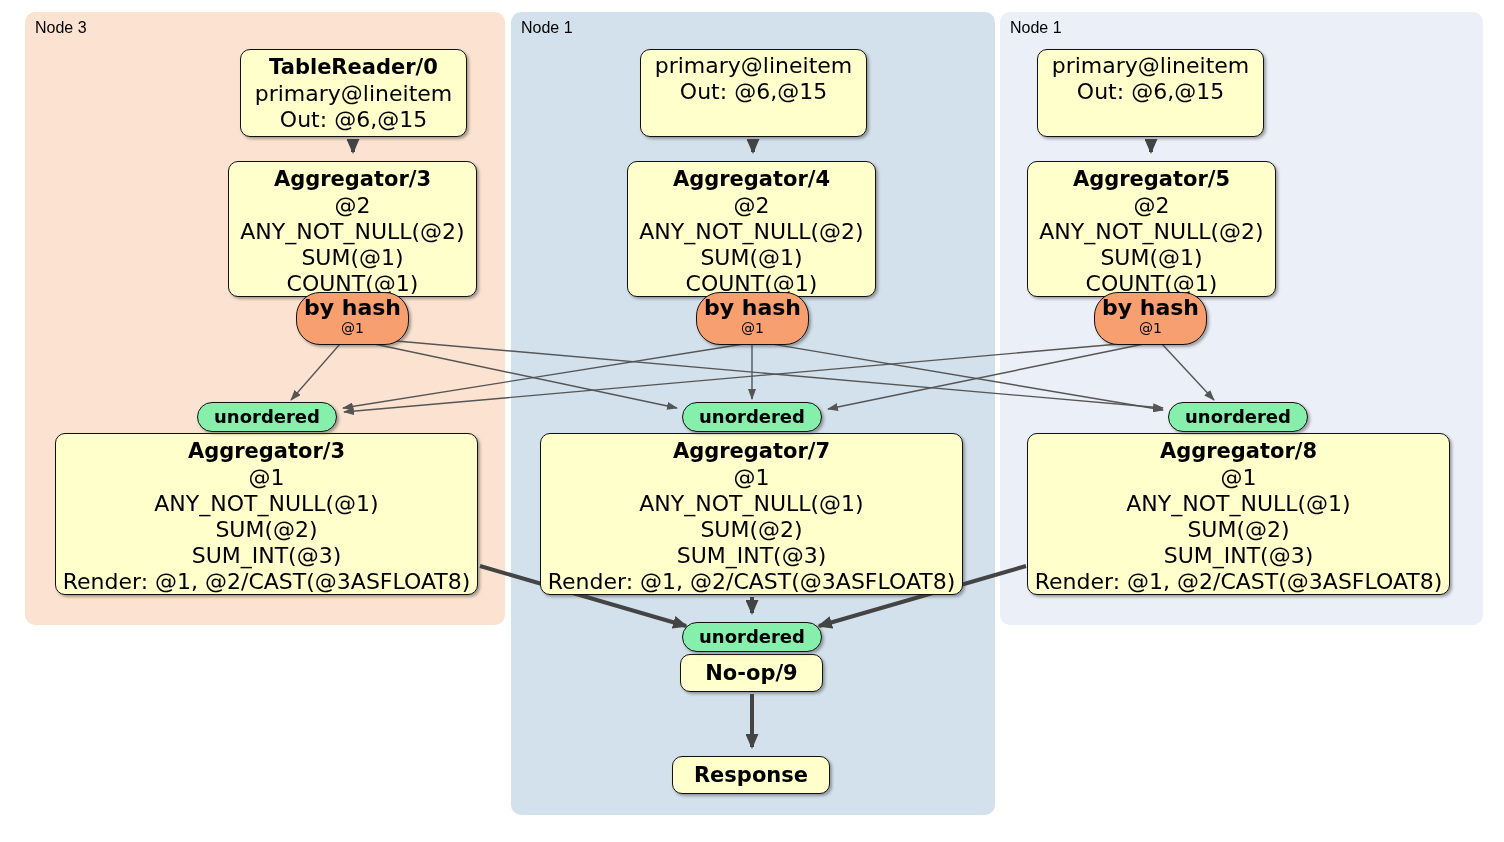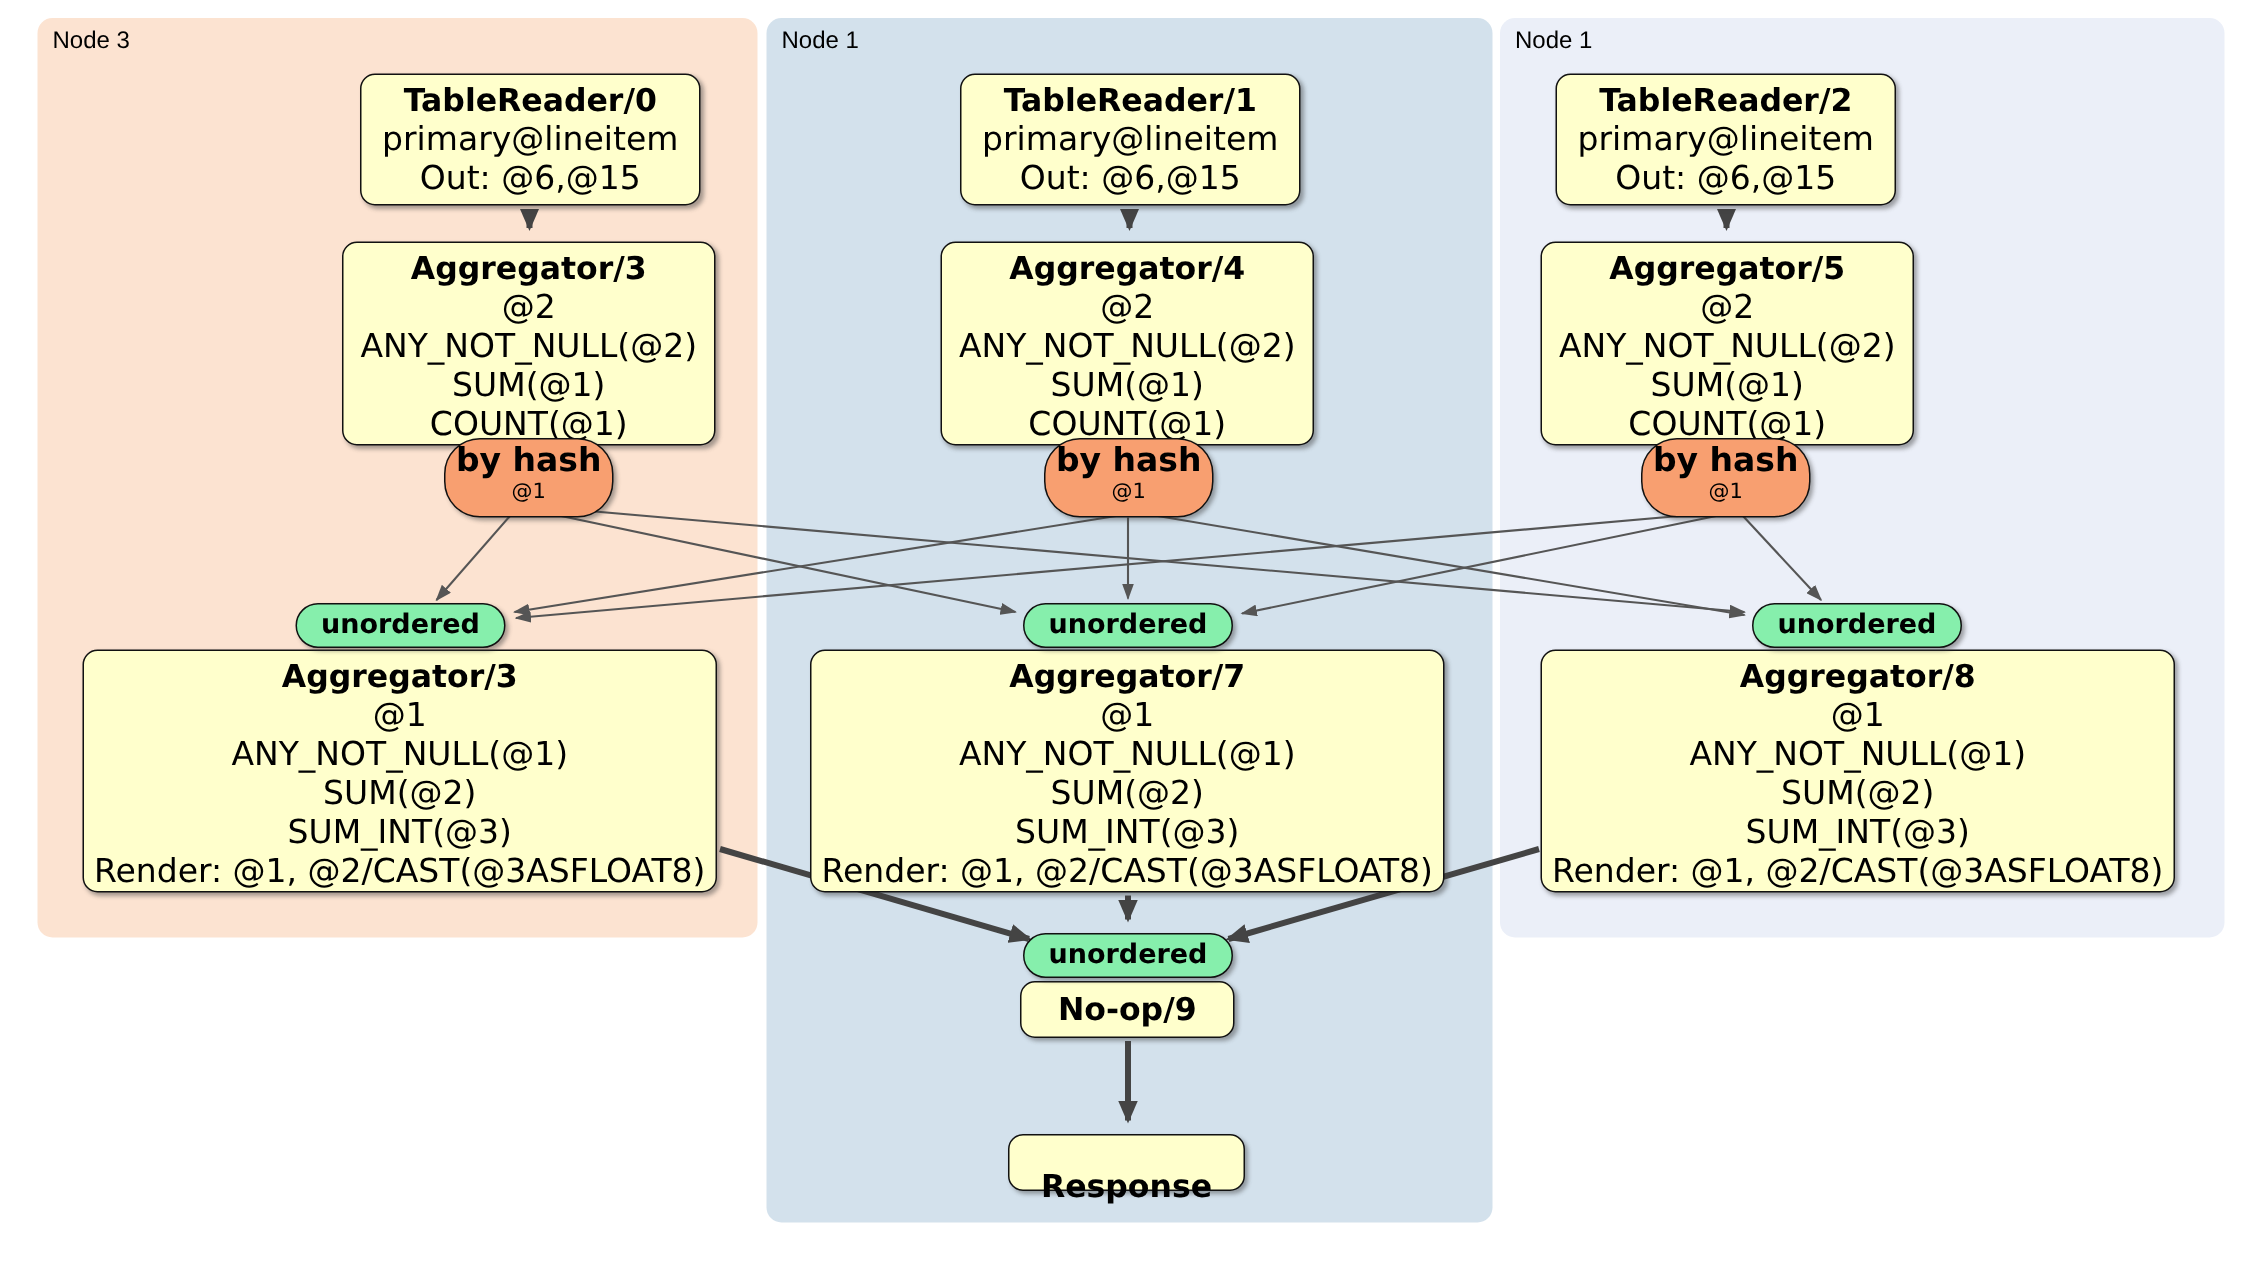--- a/index.html
+++ b/index.html
@@ -78,26 +78,24 @@
     <line x1="1162" y1="344" x2="1214" y2="400" marker-end="url(#athin)"></line>
   </g>
 </svg>
 
 <div class="pbox" style="left:240px;top:49px;width:227px;height:88px;">
   <div class="title">TableReader/0</div>
   <div class="line">primary@lineitem</div>
   <div class="line">Out: @6,@15</div>
 </div>
 <div class="pbox" style="left:640px;top:49px;width:227px;height:88px;">
-  <div class="title">TableReader/1</div>
   <div class="line">primary@lineitem</div>
   <div class="line">Out: @6,@15</div>
 </div>
 <div class="pbox" style="left:1037px;top:49px;width:227px;height:88px;">
-  <div class="title">TableReader/2</div>
   <div class="line">primary@lineitem</div>
   <div class="line">Out: @6,@15</div>
 </div>
 
 <div class="pbox" style="left:228px;top:161px;width:249px;height:136px;">
   <div class="title">Aggregator/3</div>
   <div class="line">@2</div>
   <div class="line">ANY_NOT_NULL(@2)</div>
   <div class="line">SUM(@1)</div>
   <div class="line">COUNT(@1)</div>
@@ -164,15 +162,15 @@
   <div class="line">SUM_INT(@3)</div>
   <div class="line">Render: @1, @2/CAST(@3ASFLOAT8)</div>
 </div>
 
 <div class="merge" style="left:682px;top:622px;width:140px;height:30px;">
   <span>unordered</span>
 </div>
 <div class="pbox" style="left:680px;top:654px;width:143px;height:38px;padding-top:0;">
   <div class="title" style="line-height:36px;">No-op/9</div>
 </div>
-<div class="pbox" style="left:672px;top:756px;width:158px;height:38px;padding-top:16px;">
+<div class="pbox" style="left:672px;top:756px;width:158px;height:38px;padding-top:0;">
   <div class="title" style="line-height:36px;">Response</div>
 </div>
 
 </body></html>

